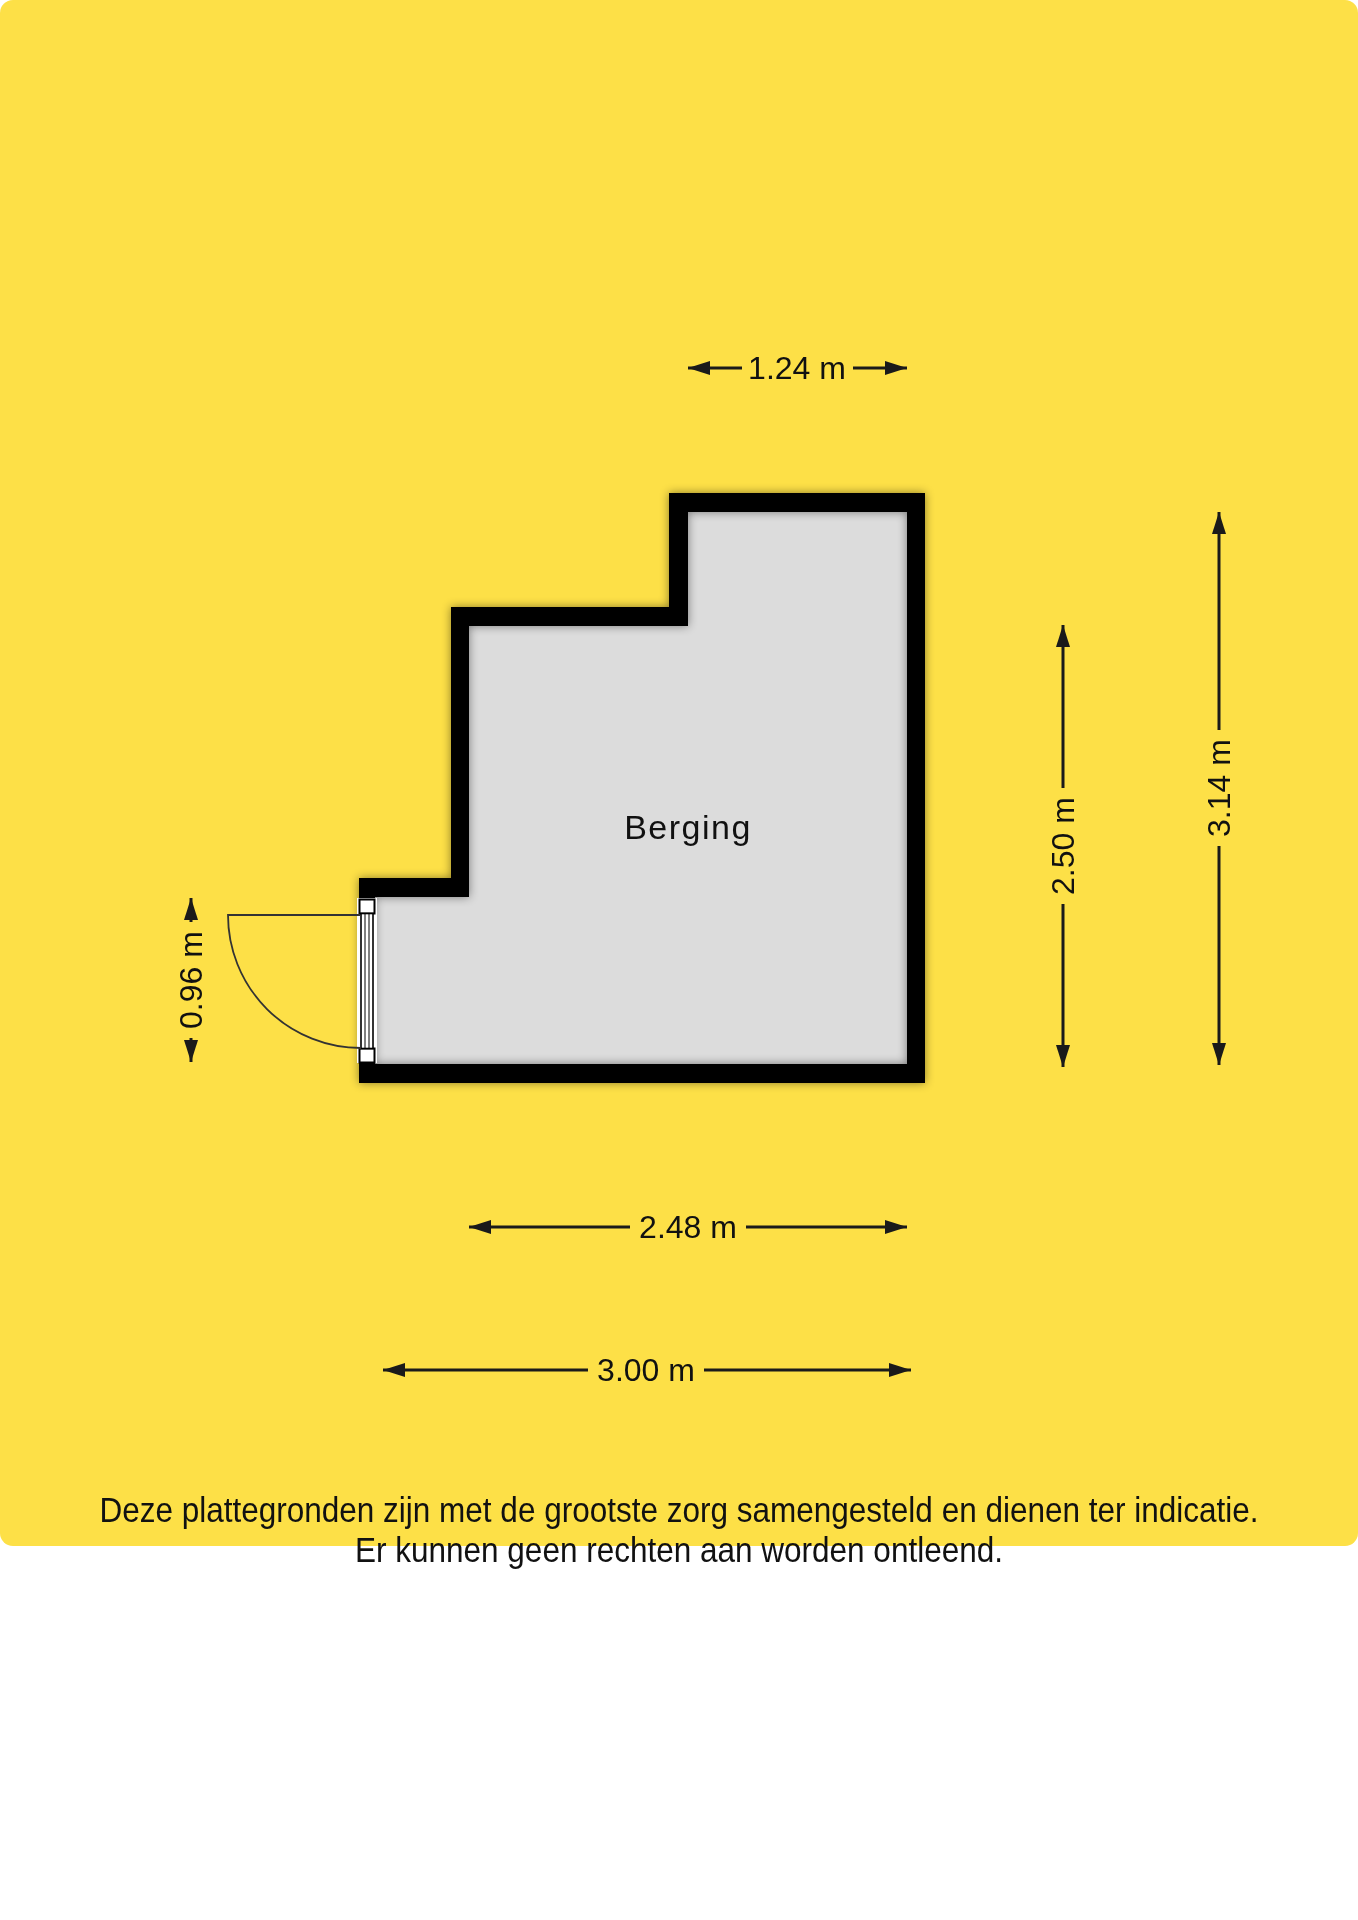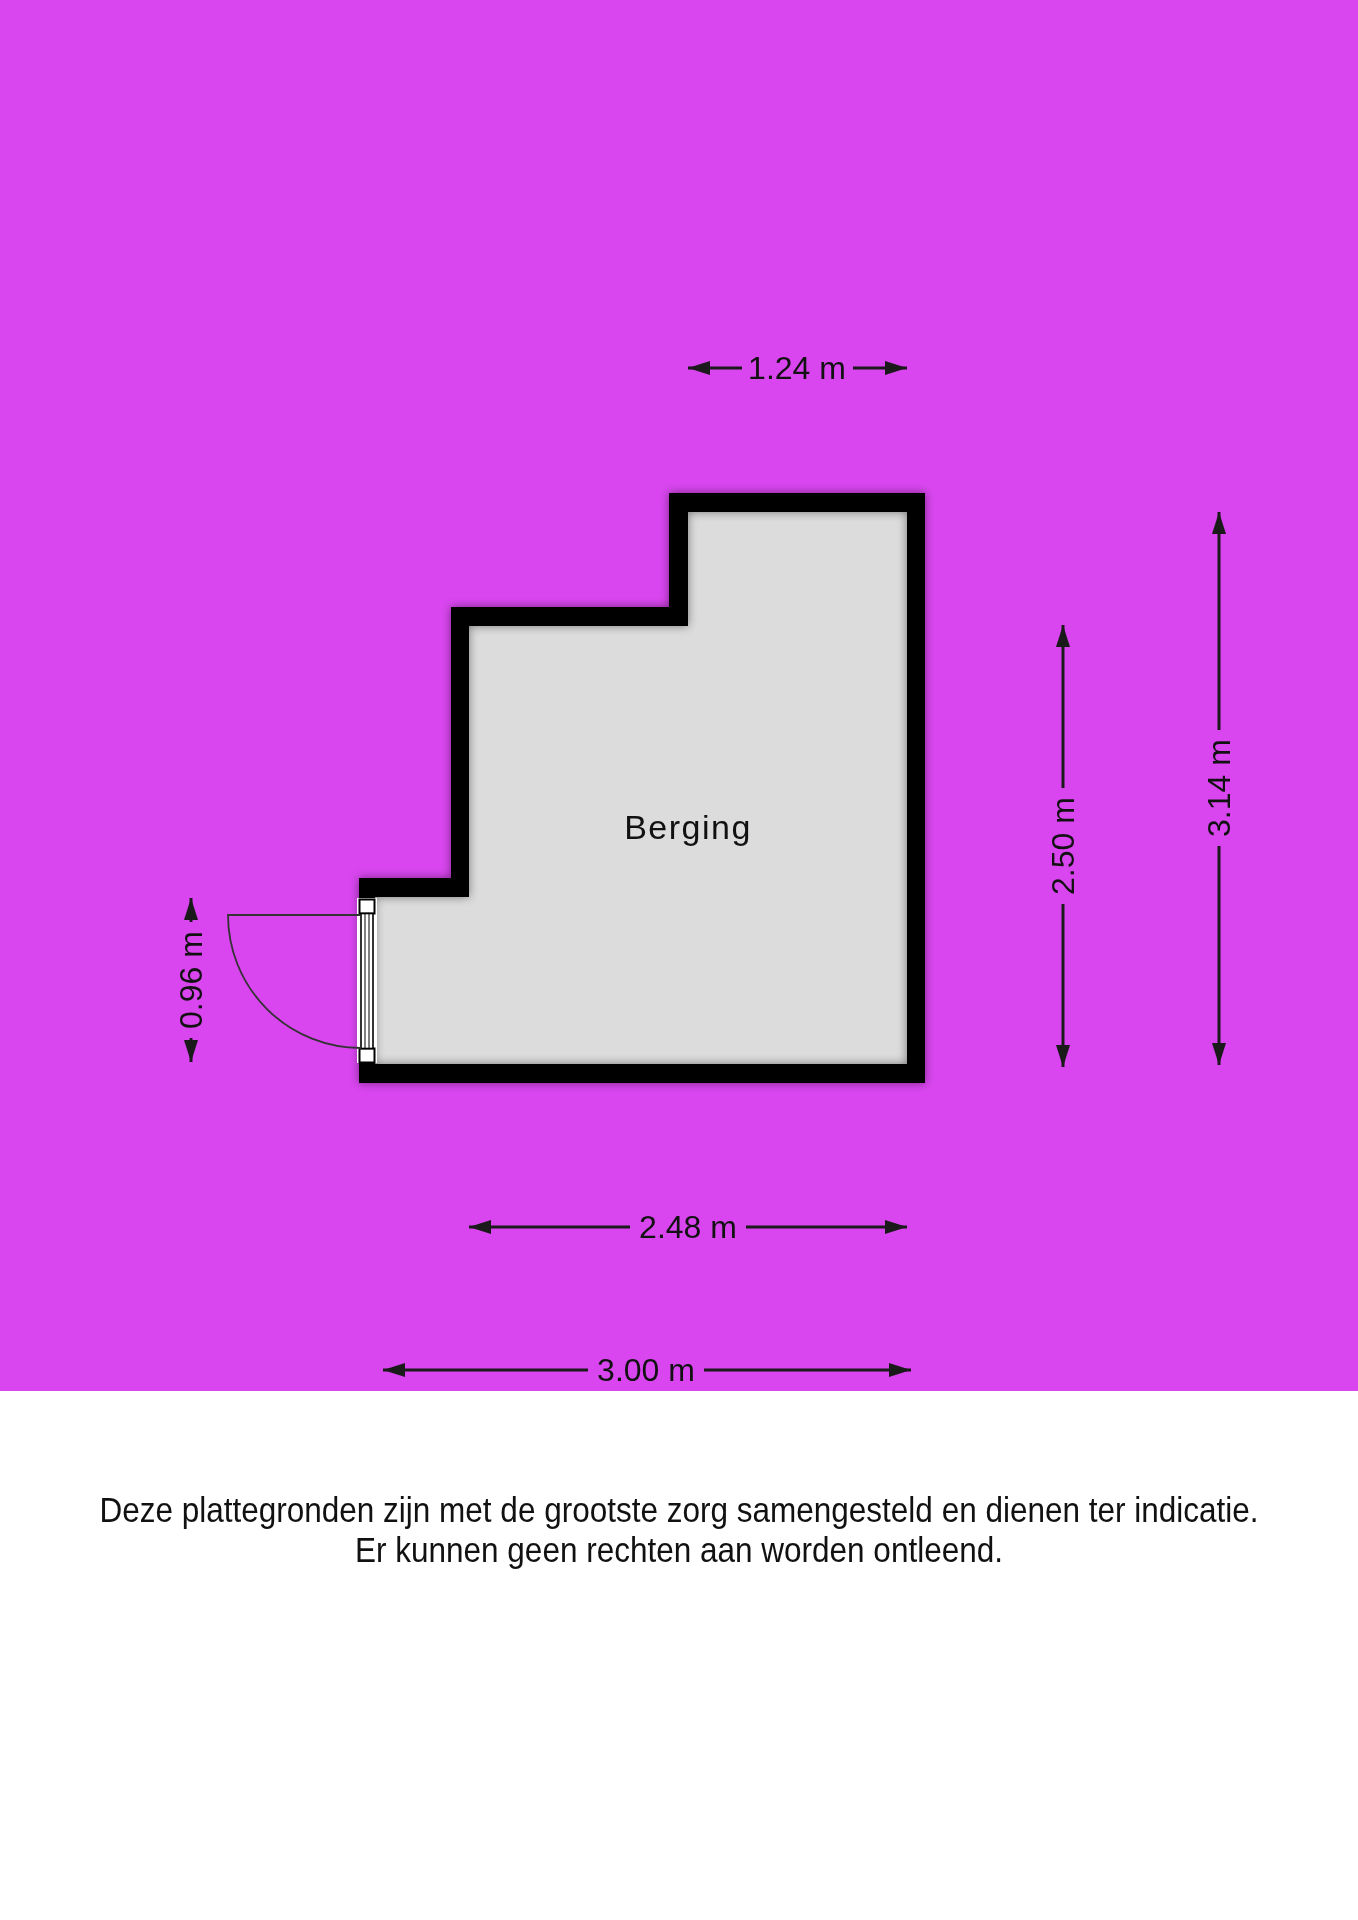--- a/index.html
+++ b/index.html
@@ -7,22 +7,23 @@
     padding: 0;
     background: #ffffff;
     width: 1358px;
     height: 1920px;
     overflow: hidden;
     font-family: "Liberation Sans", sans-serif;
   }
   .canvas {
     position: relative;
     width: 1358px;
-    height: 1391px;
-    background: #d946ef;
+    height: 1546px;
+    background: #fde047;
+    border-radius: 13px;
   }
   svg { position: absolute; left: 0; top: 0; }
 
   .wall { filter: drop-shadow(0 0 5px rgba(0,0,0,0.45)); }
 
   .jamb { fill: #ffffff; stroke: #000000; stroke-width: 2; }
   .leaf { fill: #ffffff; stroke: #000000; stroke-width: 1.6; }
   .thin { stroke: #000000; stroke-width: 1; }
   .swing { fill: none; stroke: #333333; stroke-width: 1.8; }
 

